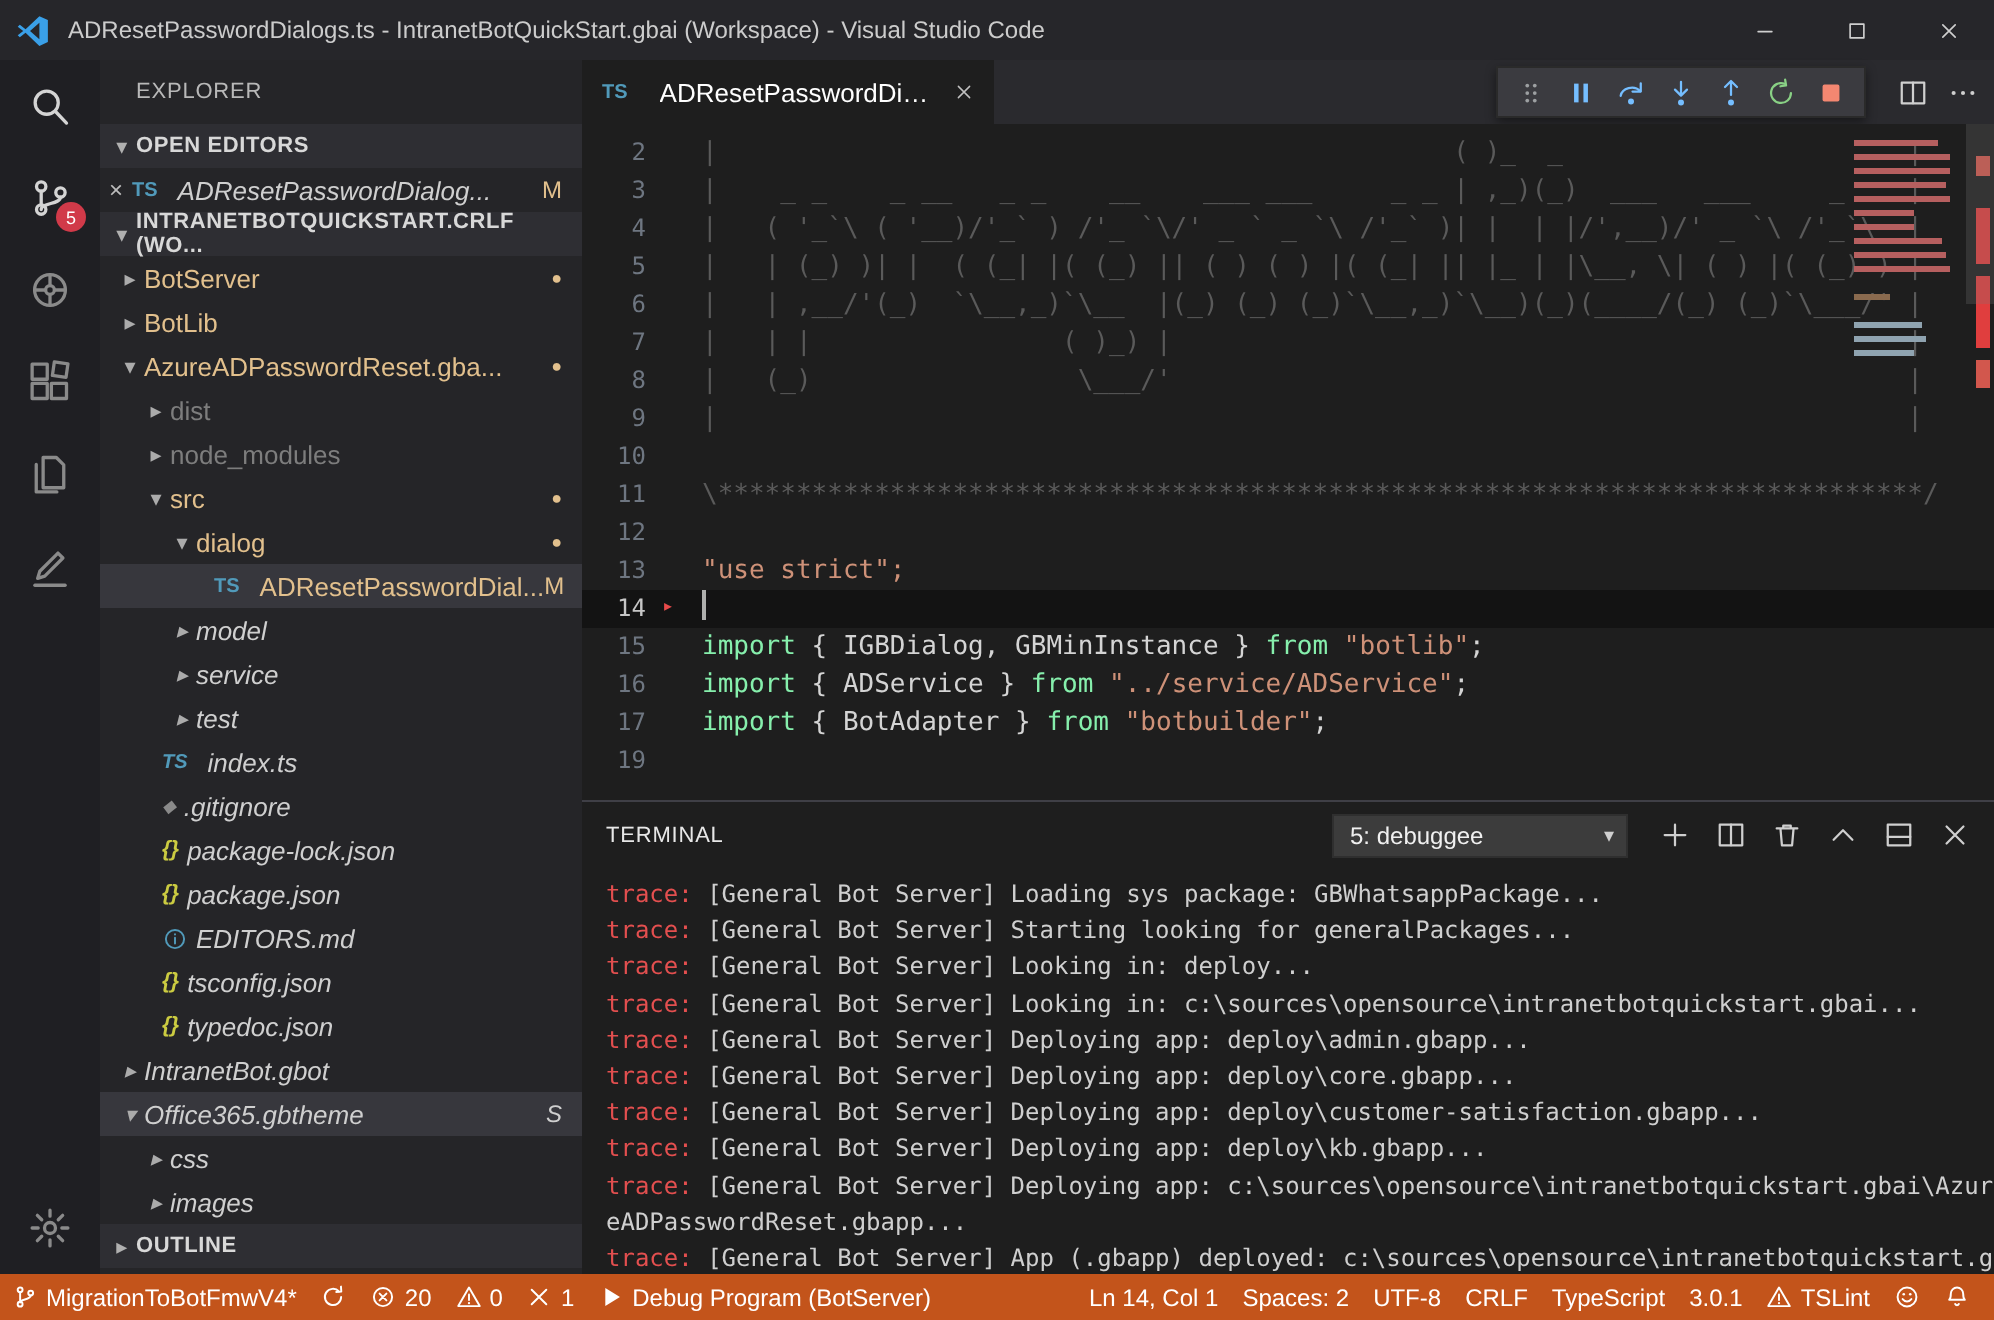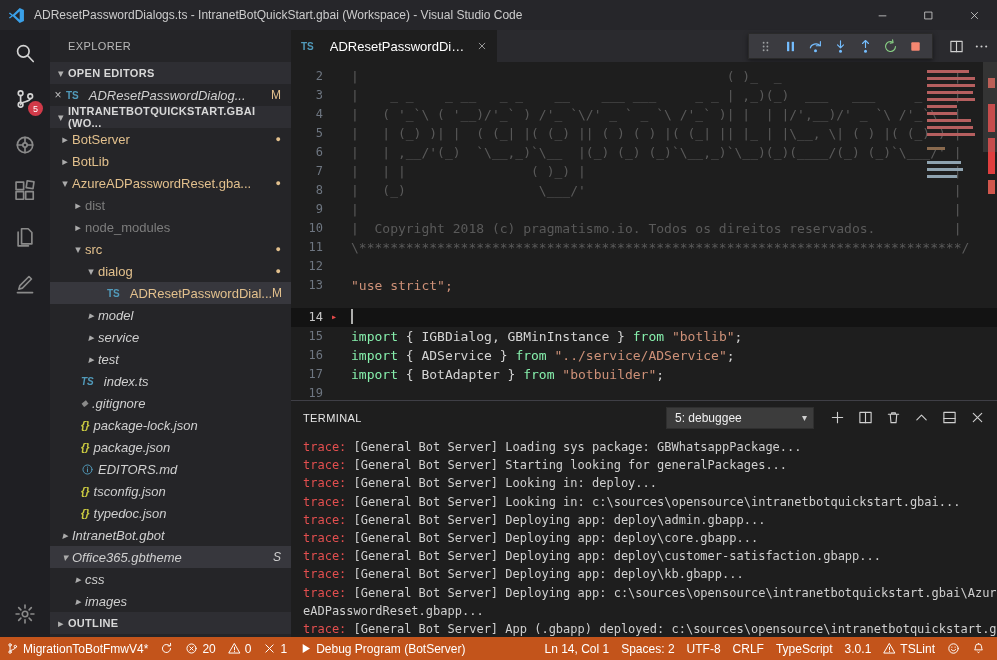--- a/index.html
+++ b/index.html
@@ -55,21 +55,21 @@
   .dt-ic { width:25px; height:24px; display:flex; align-items:center; justify-content:center; }
   .dt-ic svg { width:15px; height:15px; }
   .tab-actions { position:absolute; top:0; right:8px; height:32px; display:flex; align-items:center; gap:10px; color:#cfcfcf; }
   .tab-actions .ta-ic { display:flex; } .tab-actions svg { width:15px; height:15px; }
 
   .editor { height:338px; position:relative; background:#1e1e1e; overflow:hidden; padding-top:5px; }
   .cl { display:flex; height:19px; line-height:19px; font-family:"DejaVu Sans Mono",monospace; font-size:13px; white-space:pre; }
   .gut { width:46px; flex:0 0 46px; text-align:right; padding-right:14px; color:#6e7681; position:relative; font-size:12px; }
   .gmark { position:absolute; right:0; top:3px; color:#e84a4a; font-size:10px; line-height:12px; }
   .code { padding-left:14px; overflow:hidden; }
-  .cl.cur { background:rgba(8,8,8,.5);margin-top:13px; }
+  .cl.cur { background:rgba(8,8,8,.5); }
   .cl.cur .gut { color:#c6c6c6; }
   .cursor { display:inline-block; width:2px; height:15px; background:#aeafad; vertical-align:-2px; }
   .sg-art { color:#5a5a5a; } .sg-str { color:#ce9178; } .sg-kw { color:#86efac; } .sg-pln { color:#d4d4d4; }
 
   .minimap { position:absolute; right:16px; top:2px; width:58px; height:100%; }
   .minimap i { position:absolute; left:4px; height:3px; display:block; }
   .oruler { position:absolute; right:2px; top:0; width:7px; height:100%; }
   .oruler i { position:absolute; left:0; width:7px; display:block; }
   .vslider { position:absolute; right:0; top:0; width:14px; height:90px; background:rgba(121,121,121,.25); }
 
@@ -190,21 +190,21 @@
     <div id="oe-list">
         <div class="trow">
           <span class="oe-close">×</span>
           <span class="ts-ic">TS</span>
           <span class="c-norm">ADResetPasswordDialog...</span>
           <span class="rbadge rb-M">M</span>
         </div>
       </div>
     <div class="sec-head">
       <span class="chev">▾</span>
-      <span>INTRANETBOTQUICKSTART.GBAI (WO...</span>
+      <span>INTRANETBOTQUICKSTART.CRLF (WO...</span>
     </div>
     <div id="tree">
         <div class="trow c-mod" style="padding-left: 8px;">
           <span class="chev">▸</span>
           <span>BotServer</span>
           <span class="rbadge rb-dot">●</span>
         </div>
         <div class="trow c-mod" style="padding-left: 8px;">
           <span class="chev">▸</span>
           <span>BotLib</span>
@@ -385,21 +385,21 @@
     <div class="editor">
       <div id="code-lines">
           <div class="cl"><span class="gut">2</span><span class="code"><span class="sg-art">|                                               ( )_  _                      |</span></span></div>
           <div class="cl"><span class="gut">3</span><span class="code"><span class="sg-art">|    _ _    _ __   _ _    __    ___ ___     _ _ | ,_)(_)  ___   ___     _    |</span></span></div>
           <div class="cl"><span class="gut">4</span><span class="code"><span class="sg-art">|   ( '_`\ ( '__)/'_` ) /'_ `\/' _ ` _ `\ /'_` )| |  | |/',__)/' _ `\ /'_`\  |</span></span></div>
           <div class="cl"><span class="gut">5</span><span class="code"><span class="sg-art">|   | (_) )| |  ( (_| |( (_) || ( ) ( ) |( (_| || |_ | |\__, \| ( ) |( (_) ) |</span></span></div>
           <div class="cl"><span class="gut">6</span><span class="code"><span class="sg-art">|   | ,__/'(_)  `\__,_)`\__  |(_) (_) (_)`\__,_)`\__)(_)(____/(_) (_)`\___/' |</span></span></div>
           <div class="cl"><span class="gut">7</span><span class="code"><span class="sg-art">|   | |                ( )_) |                                               |</span></span></div>
           <div class="cl"><span class="gut">8</span><span class="code"><span class="sg-art">|   (_)                 \___/'                                               |</span></span></div>
           <div class="cl"><span class="gut">9</span><span class="code"><span class="sg-art">|                                                                            |</span></span></div>
-          <div class="cl"><span class="gut">10</span><span class="code"><span class="sg-art">|  Copyright 2018 (c) pragmatismo.io. Todos os direitos reservados.          |</span></span></div>
+          <div class="cl"><span class="gut">10</span></div>
           <div class="cl"><span class="gut">11</span><span class="code"><span class="sg-art">\*****************************************************************************/</span></span></div>
           <div class="cl"><span class="gut">12</span><span class="code"></span></div>
           <div class="cl"><span class="gut">13</span><span class="code"><span class="sg-str">"use strict";</span></span></div>
           <div class="cl cur"><span class="gut">14<span class="gmark">▸</span></span><span class="code"><i class="cursor"></i></span></div>
           <div class="cl"><span class="gut">15</span><span class="code"><span class="sg-kw">import</span><span class="sg-pln"> { IGBDialog, GBMinInstance } </span><span class="sg-kw">from</span><span class="sg-pln"> </span><span class="sg-str">"botlib"</span><span class="sg-pln">;</span></span></div>
           <div class="cl"><span class="gut">16</span><span class="code"><span class="sg-kw">import</span><span class="sg-pln"> { ADService } </span><span class="sg-kw">from</span><span class="sg-pln"> </span><span class="sg-str">"../service/ADService"</span><span class="sg-pln">;</span></span></div>
           <div class="cl"><span class="gut">17</span><span class="code"><span class="sg-kw">import</span><span class="sg-pln"> { BotAdapter } </span><span class="sg-kw">from</span><span class="sg-pln"> </span><span class="sg-str">"botbuilder"</span><span class="sg-pln">;</span></span></div>
           <div class="cl"><span class="gut">19</span><span class="code"></span></div>
         </div>
       <div class="minimap">

